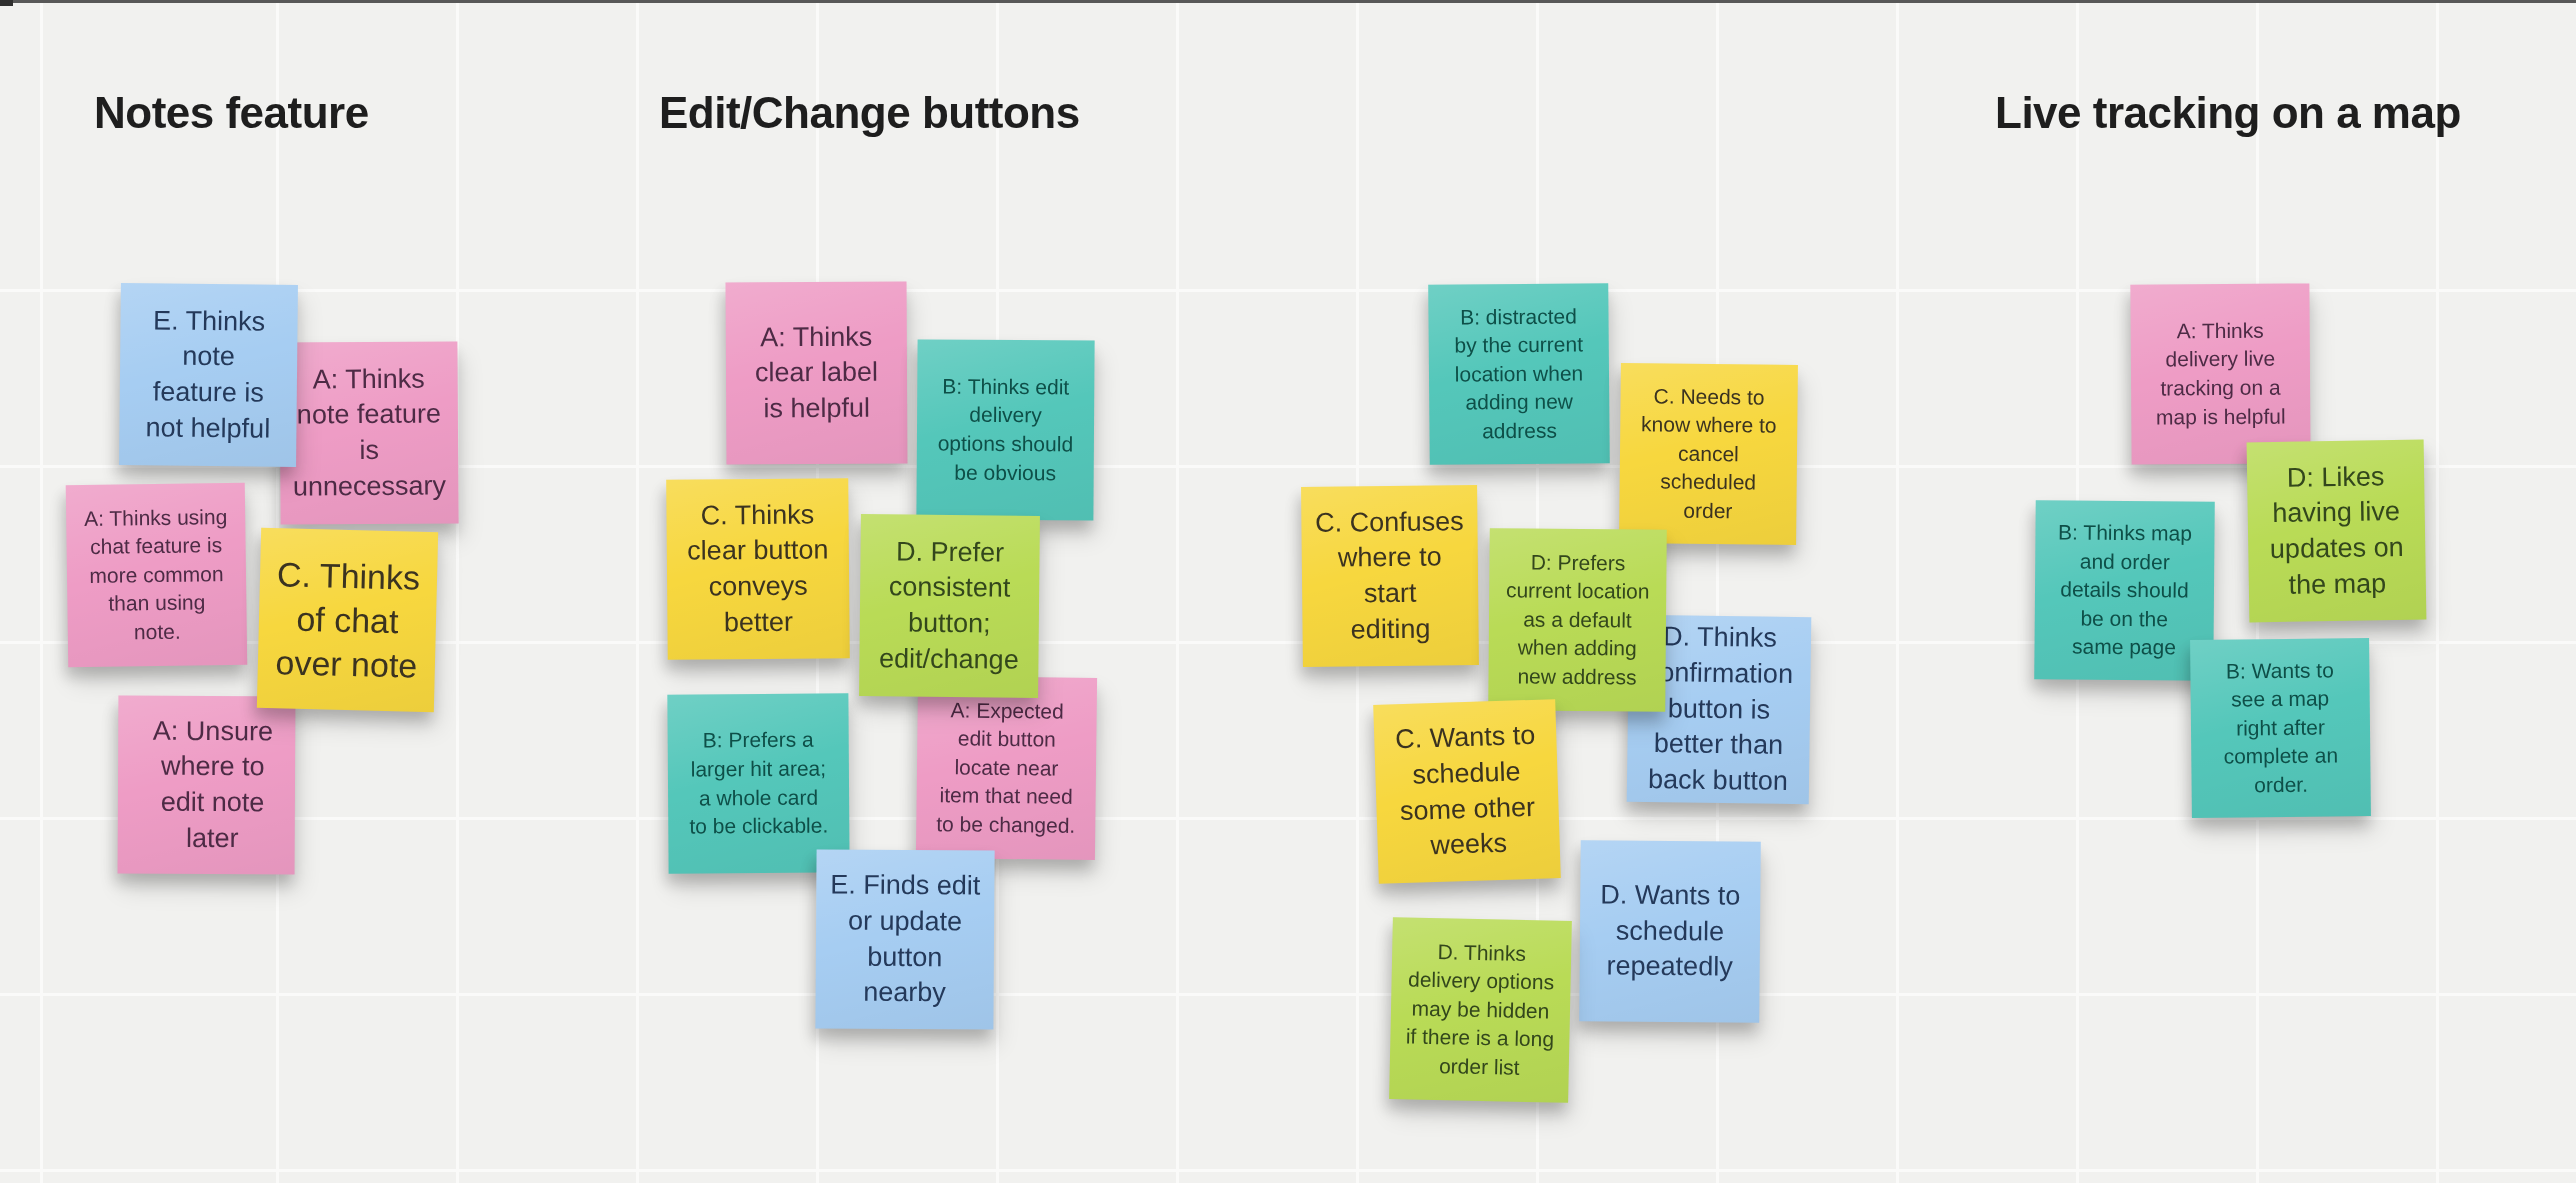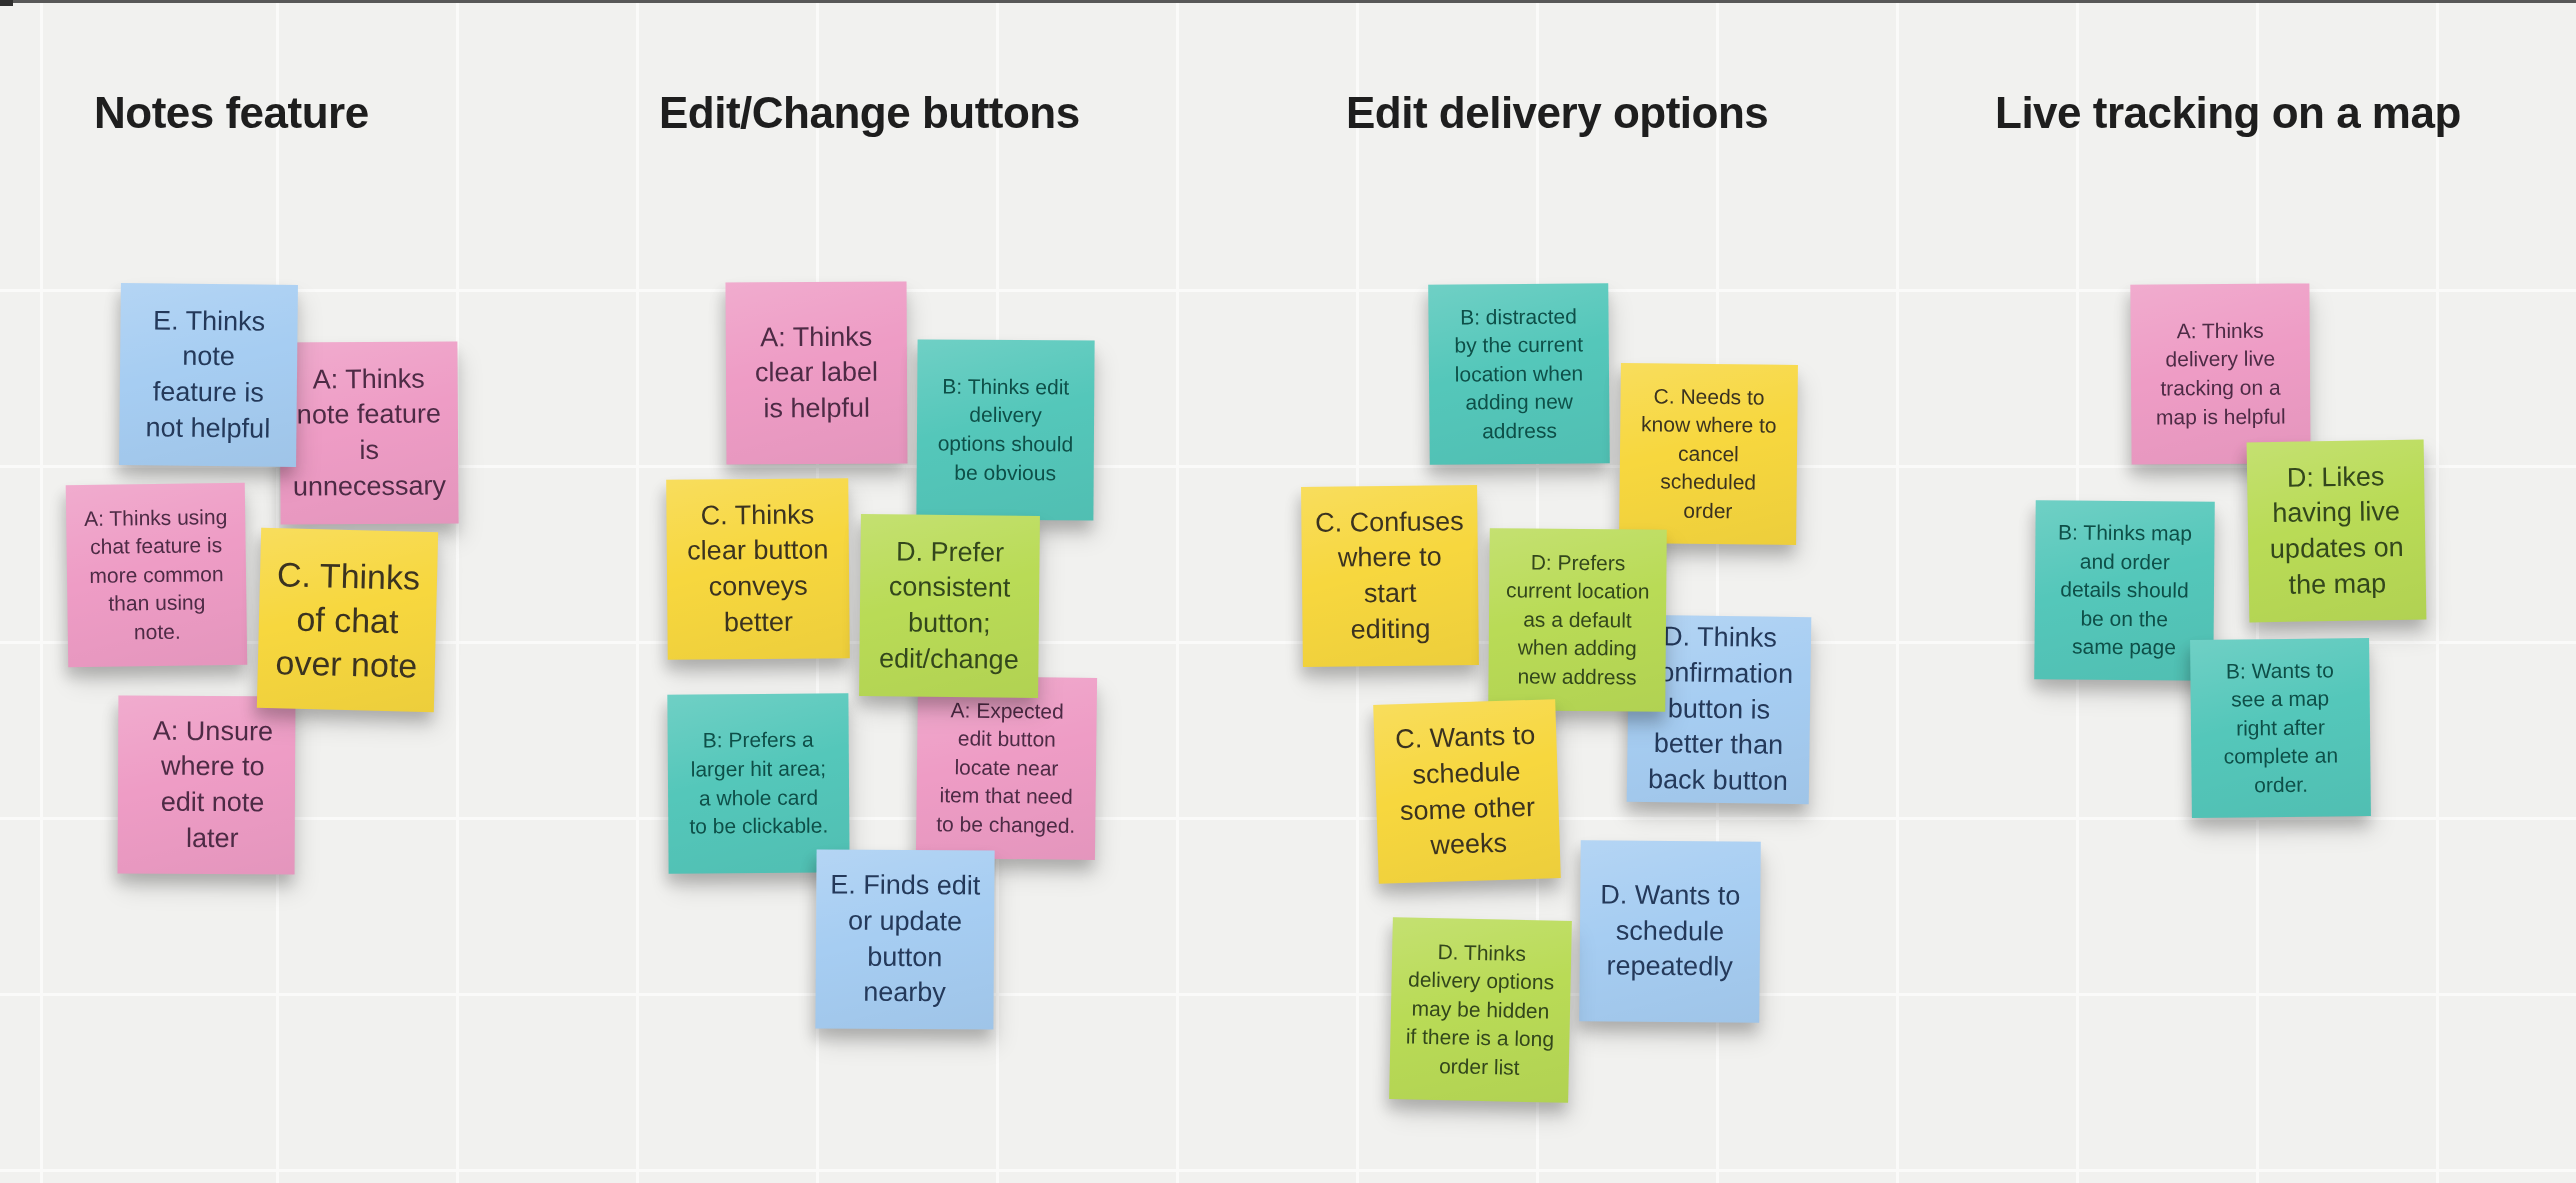--- a/index.html
+++ b/index.html
@@ -44,21 +44,20 @@
   .yellow{color:#3b3320;}
   .green{color:#33471c;}
 </style>
 </head>
 <body>
 
 <div class="board" id="board">
   <div class="top-edge"></div>
 <div class="col-title" style="left: 94px; top: 90px;">Notes feature</div>
     <div class="col-title" style="left: 659px; top: 90px;">Edit/Change buttons</div>
-    <div class="col-title" style="left: 1346px; top: 90px;">Edit delivery options</div>
     <div class="col-title" style="left: 1995px; top: 90px;">Live tracking on a map</div>
     <div class="note md pink" style="left: 280px; top: 342px; width: 178px; height: 182px; transform: rotate(-0.4deg); background-color: rgb(238, 156, 197);">A: Thinks
 note feature
 is
 unnecessary</div>
     <div class="note md blue" style="left: 120px; top: 284px; width: 177px; height: 182px; transform: rotate(0.6deg); background-color: rgb(166, 205, 242);">E. Thinks
 note
 feature is
 not helpful</div>
     <div class="note sm pink" style="left: 67px; top: 484px; width: 179px; height: 182px; transform: rotate(-0.8deg); background-color: rgb(238, 156, 197);">A: Thinks using

